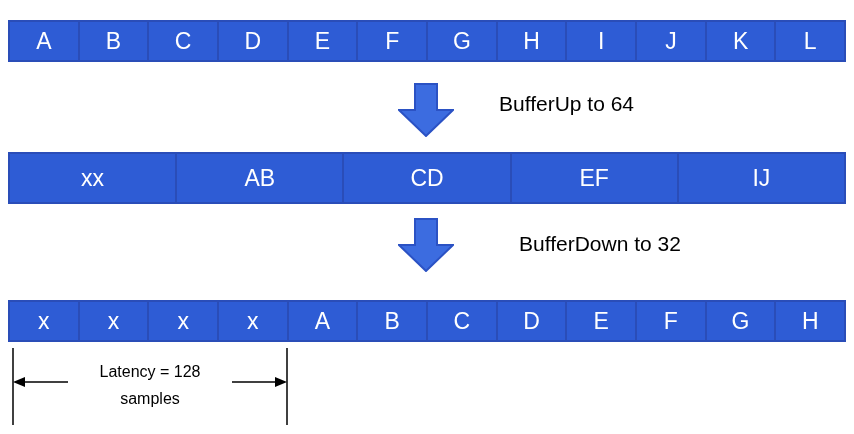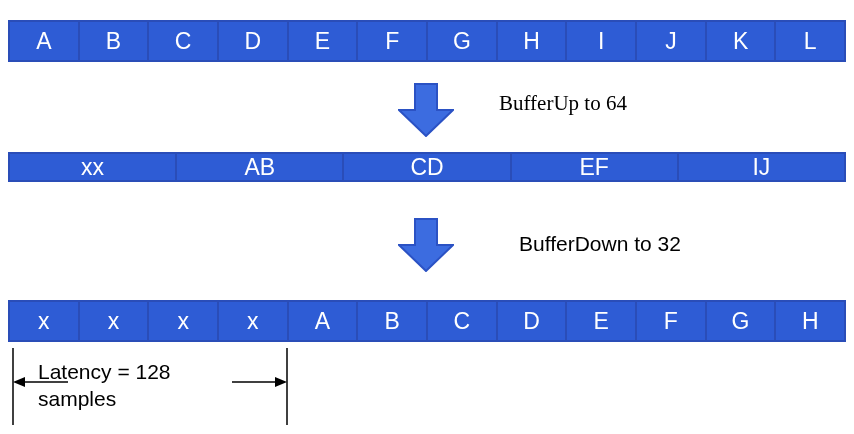--- a/index.html
+++ b/index.html
@@ -14,21 +14,21 @@
   .buffer-row {
     position: absolute;
     left: 8px;
     width: 838px;
     display: flex;
     box-sizing: border-box;
     border: 2px solid var(--cell-border, #2a4db8);
     background: var(--cell-fill, #2e5cd5);
   }
   .row-1 { top: 20px;  height: 42px; }
-  .row-2 { top: 152px; height: 30px; }
+  .row-2 { top: 152px; height: 52px; }
   .row-3 { top: 300px; height: 42px; }
   .cell {
     flex: 1 1 0;
     display: flex;
     align-items: center;
     justify-content: center;
     background: var(--cell-fill, #2e5cd5);
     border-right: 2px solid var(--cell-border, #2a4db8);
     color: var(--cell-text, #ffffff);
     font-size: 23px;
@@ -51,38 +51,38 @@
     stroke-linejoin: miter;
   }
   .op-label {
     position: absolute;
     left: 499px;
     font-size: 21px;
     color: var(--label-text, #000000);
     white-space: nowrap;
     line-height: 25px;
   }
-  .label-1 { top: 91px; font-family: Liberation Serif, serif; }
+  .label-1 { top: 91px; }
   .label-2 { top: 231px; margin-left: 20px; }
   .latency-svg {
     position: absolute;
     left: 0;
     top: 345px;
     width: 300px;
     height: 85px;
   }
   .latency-svg line { stroke: #000000; stroke-width: 1.5; }
   .latency-svg polygon { fill: #000000; }
   .latency-label {
     position: absolute;
     left: 38px;
     top: 358px;
     width: 224px;
-    text-align: left;
-    font-size: 21px;
+    text-align: center;
+    font-size: 16px;
     line-height: 27px;
     color: var(--label-text, #000000);
   }
 </style>
 </head>
 <body>
 
 <div class="canvas">
 
   <div class="buffer-row row-1">

